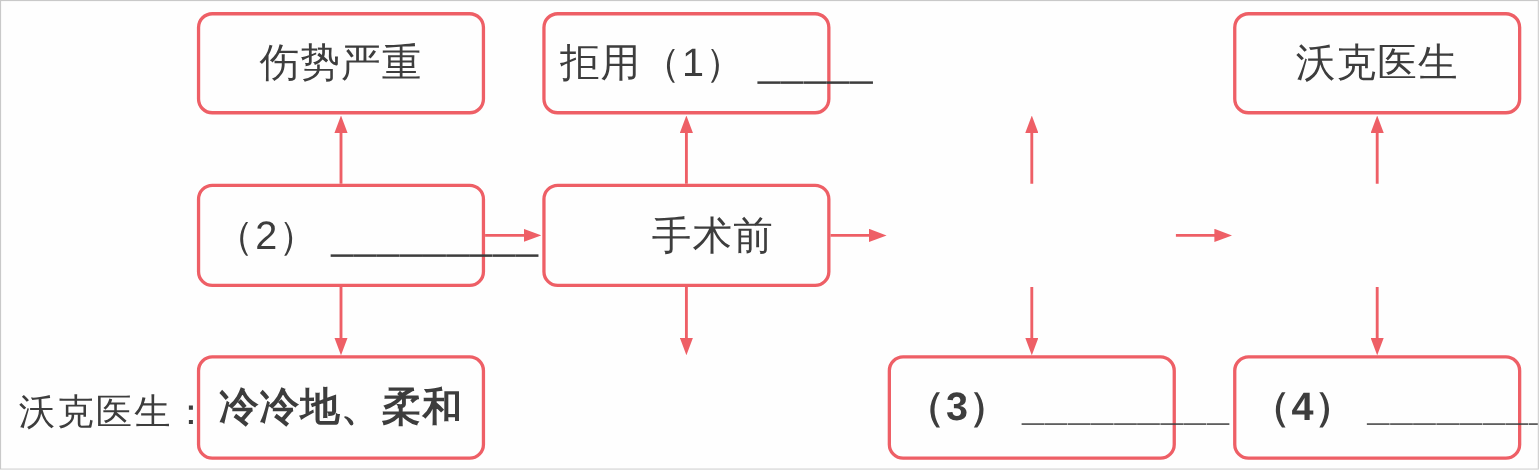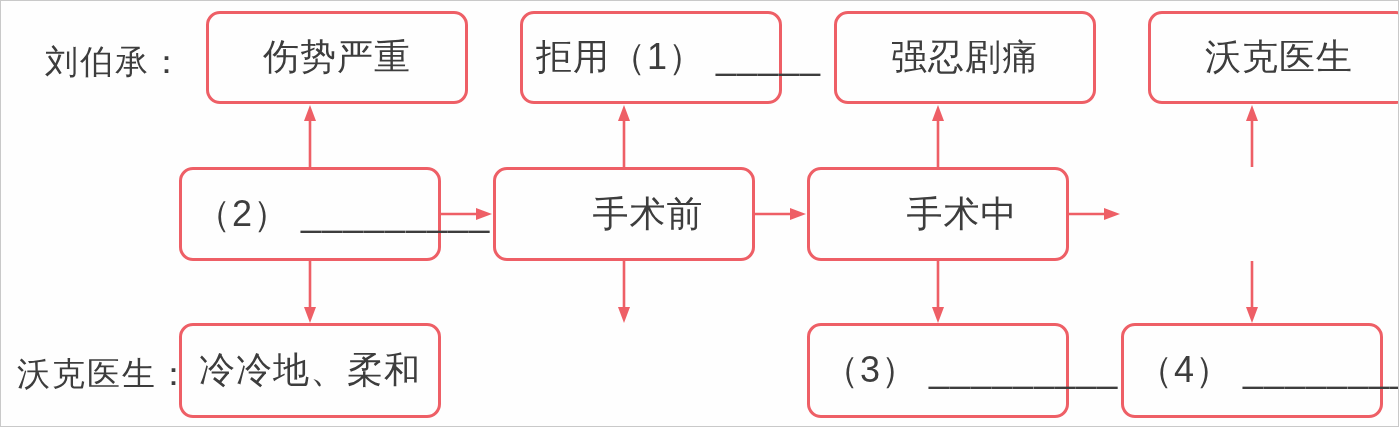--- a/index.html
+++ b/index.html
@@ -43,23 +43,23 @@
     letter-spacing: 1px;
     display: flex;
     align-items: center;
     justify-content: center;
     white-space: nowrap;
   }
   .c1 { left: 178px; }
   .c2 { left: 492px; }
   .c3 { left: 806px; }
   .c4 { left: 1120px; }
-  .r1 { top: 10px;  height: 93px; margin-left: 27px; }
+  .r1 { top: 10px;  height: 93px; }
   .r2 { top: 166px; height: 94px; padding-left: 48px; }
-  .r3 { top: 322px; height: 95px; }
+  .r3 { top: 322px; height: 95px; font-weight: bold; }
   .align-left {
     justify-content: flex-start;
     padding-left: 13px;
   }
   .arrows {
     position: absolute;
     left: 0; top: 0;
     width: 1399px;
     height: 427px;
     pointer-events: none;
@@ -71,31 +71,28 @@
   }
   .arrow-head {
     fill: var(--accent);
   }
 </style>
 </head>
 <body>
 
 <div class="canvas">
 
-  <div class="row-label" id="label-liu">刘伯承：</div>
   <div class="row-label" id="label-walker">沃克医生：</div>
 
   <div class="box r1 c1">伤势严重</div>
   <div class="box r1 c2 align-left">拒用（1） _____</div>
-  <div class="box r1 c3">强忍剧痛</div>
   <div class="box r1 c4">沃克医生</div>
 
   <div class="box r2 c1 align-left">（2） _________</div>
   <div class="box r2 c2">手术前</div>
-  <div class="box r2 c3">手术中</div>
 
   <div class="box r3 c1">冷冷地、柔和</div>
   <div class="box r3 c3 align-left">（3） _________</div>
   <div class="box r3 c4 align-left">（4） _________</div>
 
   <svg class="arrows" viewBox="0 0 1399 427" xmlns="http://www.w3.org/2000/svg">
     <defs>
       <marker id="ah" viewBox="0 0 16 12" refX="3" refY="6" markerWidth="16" markerHeight="12" markerUnits="userSpaceOnUse" orient="auto">
         <path class="arrow-head" d="M0,0 L16,6 L0,12 Z"></path>
       </marker>

